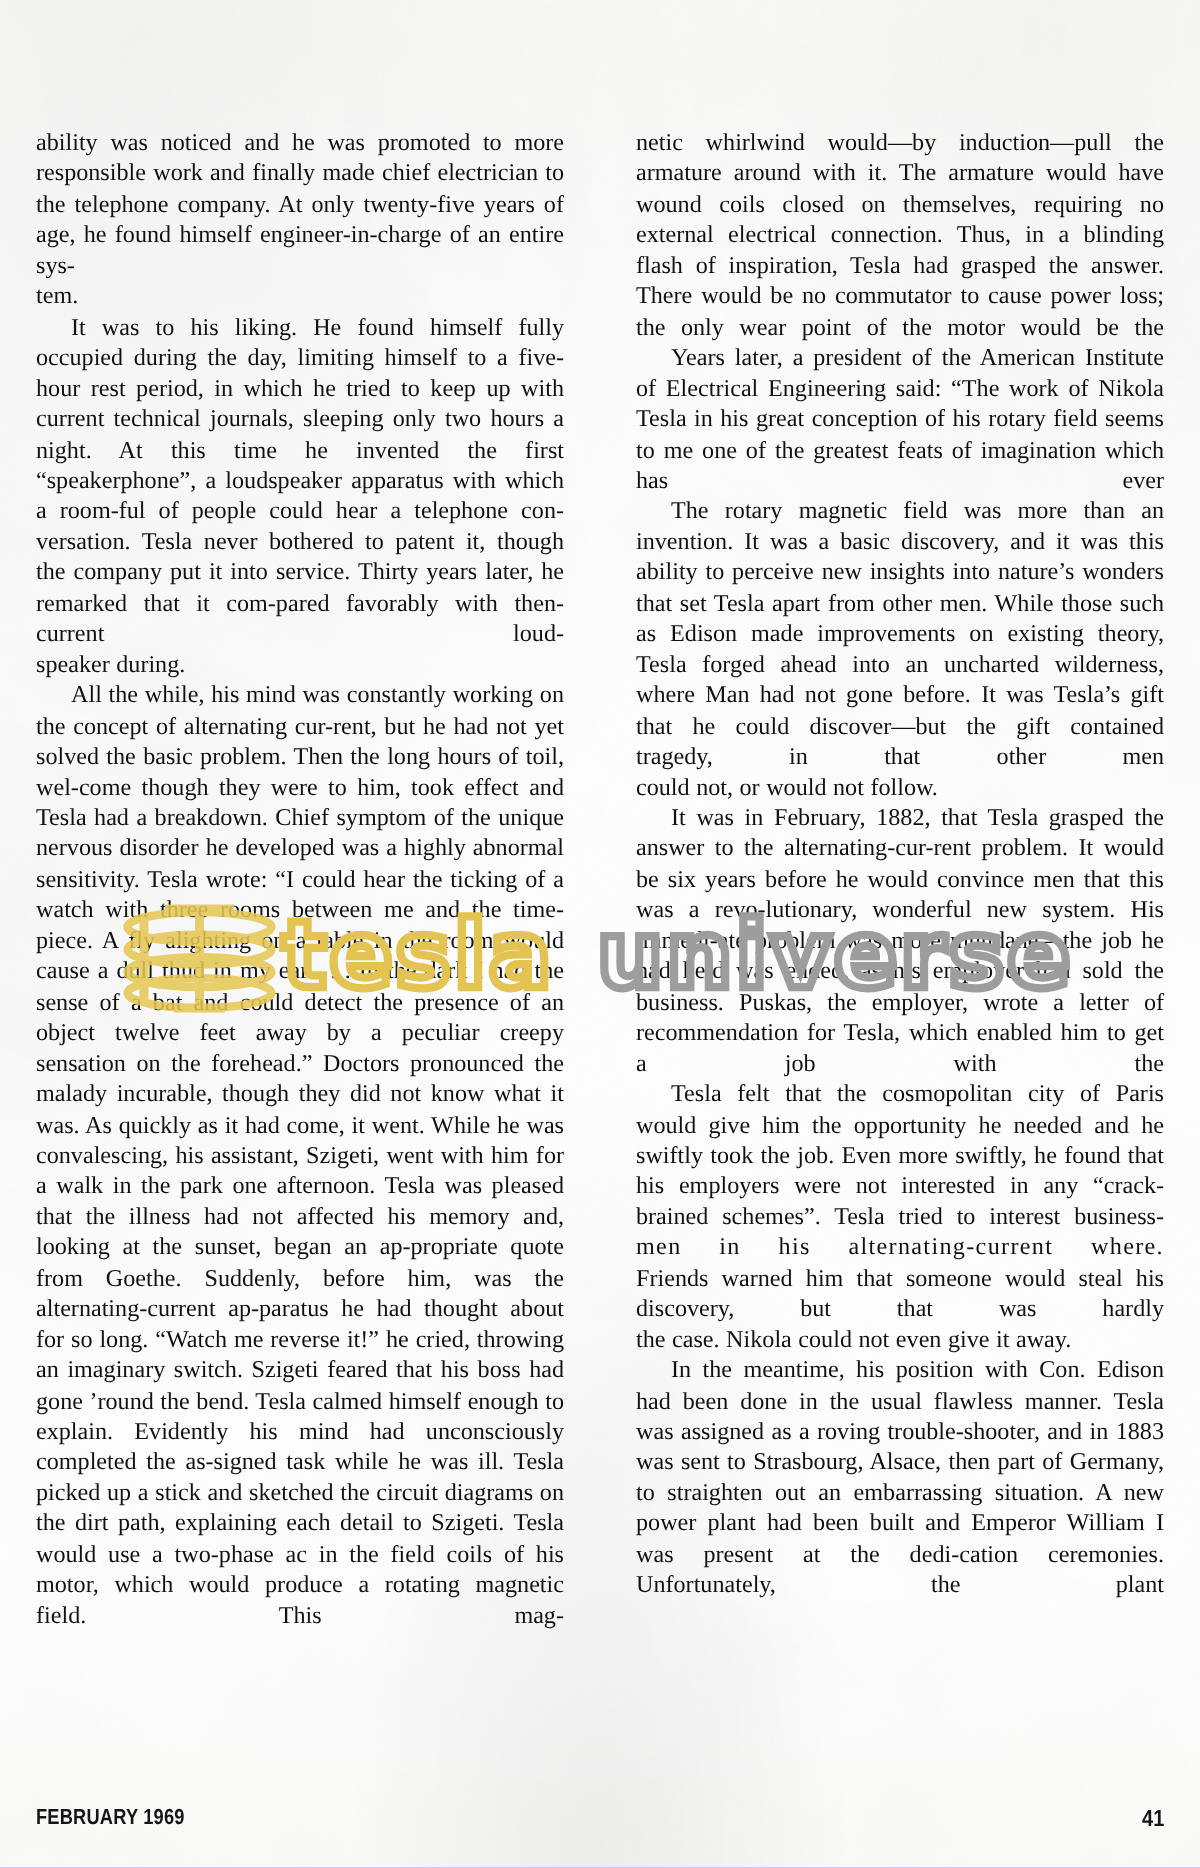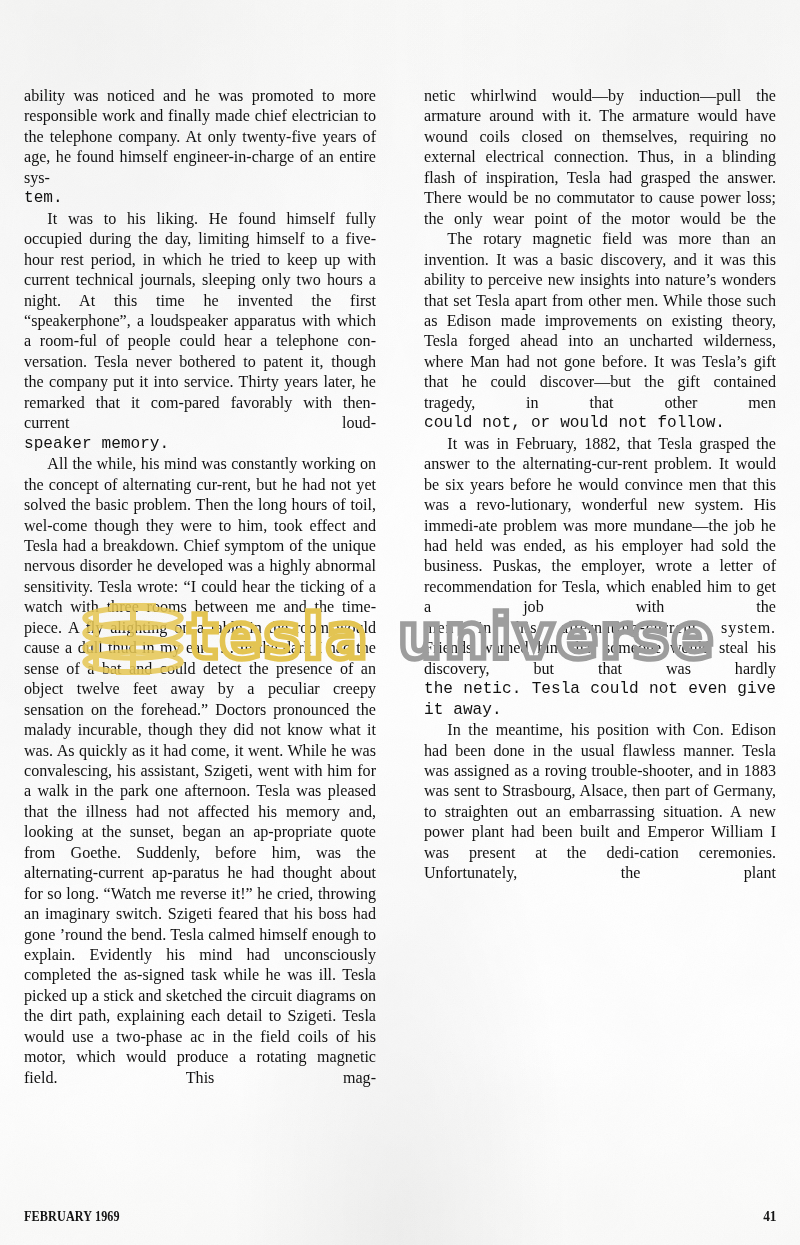--- a/index.html
+++ b/index.html
@@ -69,21 +69,20 @@
   }
   .column p.noindent {
     text-indent: 0;
   }
   
   .column p.fulljust {
     text-align-last: justify;
   }
   .column p.lastleft {
     text-align-last: left;
-    font-family: Liberation Mono, monospace;
   }
   .tracked {
     letter-spacing: 0.055em;
   }
 
   
   #watermark {
     position: absolute;
     left: 0;
     top: 596px;
@@ -95,23 +94,22 @@
 
   
   #footer {
     position: absolute;
     left: 24px;
     right: 24px;
     top: 1204px;
     height: 24px;
     z-index: 3;
     display: flex;
-    align-items: center;
     justify-content: space-between;
-    font-family: Liberation Serif, serif;
+    font-family: Liberation Sans, sans-serif;
     font-weight: bold;
     color: #151515;
   }
   #footer .issue {
     font-size: 14.5px;
     letter-spacing: 0.01em;
     transform: scaleX(0.84);
     transform-origin: left center;
   }
   #footer .folio {
@@ -149,39 +147,41 @@
   </svg>
 
   <div id="columns">
 
     <div class="column" id="col-left">
 
       <p class="noindent fulljust">ability was noticed and he was promoted to more responsible work and finally made chief electrician to the telephone company. At only twenty-five years of age, he found himself engineer-in-charge of an entire sys-</p>
       <p class="noindent lastleft">tem.</p>
 
       <p class="fulljust">It was to his liking. He found himself fully occupied during the day, limiting himself to a five-hour rest period, in which he tried to keep up with current technical journals, sleeping only two hours a night. At this time he invented the first “speakerphone”, a loudspeaker apparatus with which a room-ful of people could hear a telephone con-versation. Tesla never bothered to patent it, though the company put it into service. Thirty years later, he remarked that it com-pared favorably with then-current loud-</p>
-      <p class="noindent lastleft">speaker memory.</p>
+      <p class="noindent lastleft">speaker during.</p>
 
       <p class="fulljust">All the while, his mind was constantly working on the concept of alternating cur-rent, but he had not yet solved the basic problem. Then the long hours of toil, wel-come though they were to him, took effect and Tesla had a breakdown. Chief symptom of the unique nervous disorder he developed was a highly abnormal sensitivity. Tesla wrote: “I could hear the ticking of a watch with three rooms between me and the time-piece. A fly alighting on a table in the room would cause a dull thud in my ear . . . In the dark I had the sense of a bat and could detect the presence of an object twelve feet away by a peculiar creepy sensation on the forehead.” Doctors pronounced the malady incurable, though they did not know what it was. As quickly as it had come, it went. While he was convalescing, his assistant, Szigeti, went with him for a walk in the park one afternoon. Tesla was pleased that the illness had not affected his memory and, looking at the sunset, began an ap-propriate quote from Goethe. Suddenly, before him, was the alternating-current ap-paratus he had thought about for so long. “Watch me reverse it!” he cried, throwing an imaginary switch. Szigeti feared that his boss had gone ’round the bend. Tesla calmed himself enough to explain. Evidently his mind had unconsciously completed the as-signed task while he was ill. Tesla picked up a stick and sketched the circuit diagrams on the dirt path, explaining each detail to Szigeti. Tesla would use a two-phase ac in the field coils of his motor, which would produce a rotating magnetic field. This mag-</p>
 
     </div>
 
     <div class="column" id="col-right">
 
       <p class="noindent fulljust">netic whirlwind would—by induction—pull the armature around with it. The armature would have wound coils closed on themselves, requiring no external electrical connection. Thus, in a blinding flash of inspiration, Tesla had grasped the answer. There would be no commutator to cause power loss; the only wear point of the motor would be the</p>
 
+      <p class="fulljust">Years later, a president of the American Institute of Electrical Engineering said: “The work of Nikola Tesla in his great conception of his rotary field seems to me one of the greatest feats of imagination which has ever</p>
 
       <p class="fulljust">The rotary magnetic field was more than an invention. It was a basic discovery, and it was this ability to perceive new insights into nature’s wonders that set Tesla apart from other men. While those such as Edison made improvements on existing theory, Tesla forged ahead into an uncharted wilderness, where Man had not gone before. It was Tesla’s gift that he could discover—but the gift contained tragedy, in that other men</p>
       <p class="noindent lastleft">could not, or would not follow.</p>
 
       <p class="fulljust">It was in February, 1882, that Tesla grasped the answer to the alternating-cur-rent problem. It would be six years before he would convince men that this was a revo-lutionary, wonderful new system. His immedi-ate problem was more mundane—the job he had held was ended, as his employer had sold the business. Puskas, the employer, wrote a letter of recommendation for Tesla, which enabled him to get a job with the</p>
 
-      <p class="noindent fulljust tracked">men in his alternating-current system.</p>
+      <p class="fulljust">Tesla felt that the cosmopolitan city of Paris would give him the opportunity he needed and he swiftly took the job. Even more swiftly, he found that his employers were not interested in any “crack-brained schemes”. Tesla tried to interest business-</p>
+      <p class="noindent fulljust tracked">men in his alternating-current where.</p>
       <p class="noindent fulljust">Friends warned him that someone would steal his discovery, but that was hardly</p>
-      <p class="noindent lastleft">the netic. Tesla could not even give it away.</p>
+      <p class="noindent lastleft">the case. Nikola could not even give it away.</p>
 
       <p class="fulljust">In the meantime, his position with Con. Edison had been done in the usual flawless manner. Tesla was assigned as a roving trouble-shooter, and in 1883 was sent to Strasbourg, Alsace, then part of Germany, to straighten out an embarrassing situation. A new power plant had been built and Emperor William I was present at the dedi-cation ceremonies. Unfortunately, the plant</p>
 
     </div>
   </div>
 
   <svg id="watermark" viewBox="0 0 800 84" aria-hidden="true">
     <g opacity="0.86">
 
       <g fill="none" stroke="#e6c754" stroke-width="5.5">

